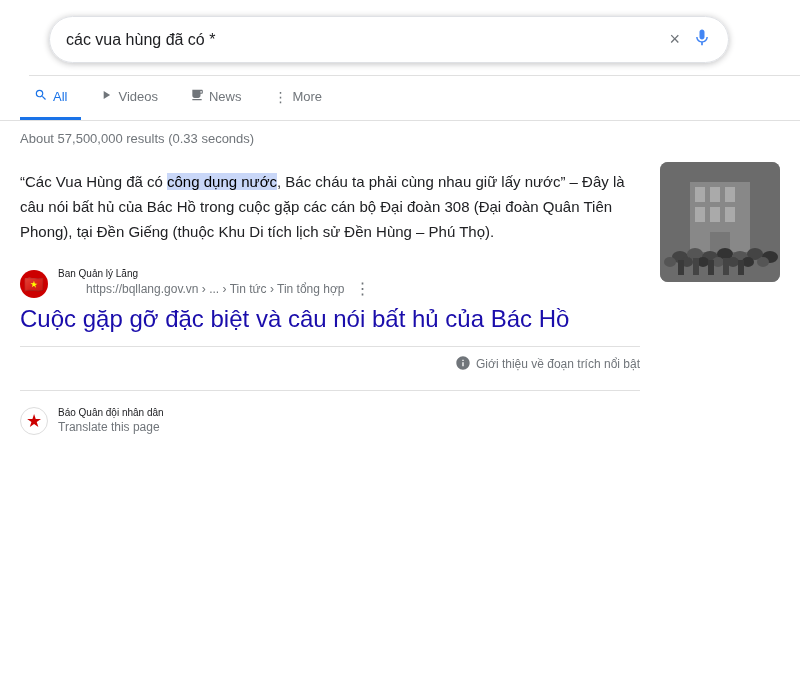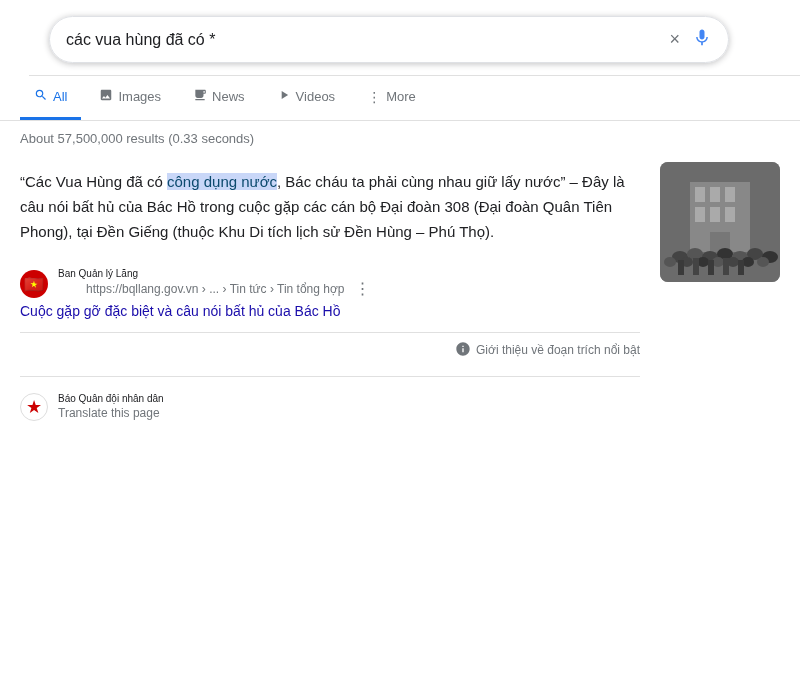--- a/index.html
+++ b/index.html
@@ -100,21 +100,21 @@
     }
 
     .snippet-text {
       font-size: 15px;
       color: #202124;
       line-height: 1.65;
     }
 
     .highlight {
       background-color: #c9d7f8;
-      color: #0c4a6e;
+      color: #000000;
     }
 
     .source-row {
       display: flex;
       align-items: flex-start;
       margin-top: 16px;
       gap: 10px;
     }
 
     .source-favicon {
@@ -156,21 +156,21 @@
     }
 
     .source-menu-icon {
       color: #70757a;
       font-size: 16px;
       cursor: pointer;
       margin-left: 4px;
     }
 
     .result-title {
-      font-size: 14px;
+      font-size: 24px;
       color: #1a0dab;
       cursor: pointer;
       margin-top: 4px;
       line-height: 1.4;
     }
 
     .featured-intro-label {
       display: flex;
       align-items: center;
       justify-content: flex-end;
@@ -257,40 +257,32 @@
     <span class="tab-icon">
       <svg width="14" height="14" viewBox="0 0 24 24" fill="#1a73e8">
           <path d="M15.5 14h-.79l-.28-.27A6.471 6.471 0 0 0 16 9.5 6.5 6.5 0 1 0 9.5 16c1.61 0 3.09-.59 4.23-1.57l.27.28v.79l5 4.99L20.49 19l-4.99-5zm-6 0C7.01 14 5 11.99 5 9.5S7.01 5 9.5 5 14 7.01 14 9.5 11.99 14 9.5 14z"></path>
         </svg>
     </span>
     <span>All</span>
   </div>
   <div class="tab">
     <span class="tab-icon">
       <svg width="14" height="14" viewBox="0 0 24 24" fill="#70757a">
-          <path d="M21 19V5c0-1.1-.9-2-2-2H5c-1.1 0-2 .9-2 2v14c0 1.1.9 2 2 2h14c1.1 0 2-.9 2-2zM8.5 13.5l2.5 3.01L14.5 12l4.5 6H5l3.5-4.5z"></path>
+          <path d="M8 5v14l11-7z"></path>
         </svg>
     </span>
-    <span>Images</span>
+    <span>Videos</span>
   </div>
   <div class="tab">
     <span class="tab-icon">
       <svg width="14" height="14" viewBox="0 0 24 24" fill="#70757a">
           <path d="M20 3H4v10c0 2.21 1.79 4 4 4h6c2.21 0 4-1.79 4-4v-3h2c1.11 0 2-.89 2-2V5c0-1.11-.89-2-2-2zm0 5h-2V5h2v3zM4 19h16v2H4z"></path>
         </svg>
     </span>
     <span>News</span>
-  </div>
-  <div class="tab">
-    <span class="tab-icon">
-      <svg width="14" height="14" viewBox="0 0 24 24" fill="#70757a">
-          <path d="M8 5v14l11-7z"></path>
-        </svg>
-    </span>
-    <span>Videos</span>
   </div>
   <div class="tab">
     <span class="tab-icon">⋮</span>
     <span>More</span>
   </div>
 </div>
 
 <div class="results-info">About 57,500,000 results (0.33 seconds)</div>
 
 <div class="main-content">

